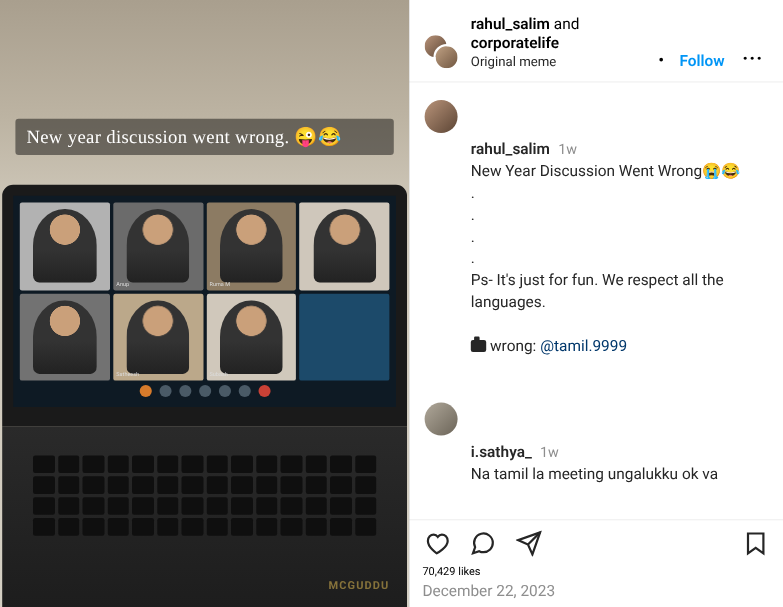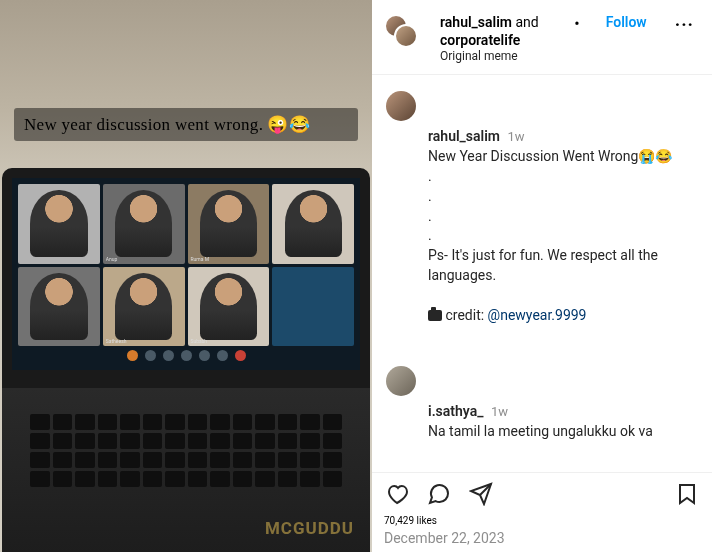--- a/index.html
+++ b/index.html
@@ -1,38 +1,38 @@
 <!DOCTYPE html>
 <html><head>
 <meta charset="utf-8">
 <style>
   * { box-sizing: border-box; margin: 0; padding: 0; }
   body { font-family: -apple-system, BlinkMacSystemFont, "Segoe UI", Roboto, Helvetica, Arial, sans-serif; background: #fff; width: 712px; height: 552px; overflow: hidden; }
   .post { display: flex; width: 712px; height: 552px; }
   .media { width: 372px; height: 552px; background: #888; position: relative; overflow: hidden; }
   .side { flex: 1; display: flex; flex-direction: column; min-width: 0; }
   .wall { position: absolute; inset: 0; background: linear-gradient(180deg,#a99f8e 0,#bdb4a3 20%,#cfc8ba 35%,#d4cfc3 100%); }
-  .caption-bar { position: absolute; top: 108px; left: 14px; right: 14px; background: rgba(0,0,0,.45); color: #000000; font-size: 17px; padding: 6px 10px; border-radius: 3px; font-family: Georgia, serif; letter-spacing: .3px; }
+  .caption-bar { position: absolute; top: 108px; left: 14px; right: 14px; background: rgba(0,0,0,.45); color: #ffffff; font-size: 17px; padding: 6px 10px; border-radius: 3px; font-family: Georgia, serif; letter-spacing: .3px; }
   .laptop { position: absolute; left: 2px; right: 2px; top: 168px; bottom: -40px; display: flex; flex-direction: column; }
   .screen { background: #0e1a24; border: 10px solid #1a1a1a; border-bottom-width: 18px; border-radius: 10px 10px 0 0; height: 220px; padding: 6px; display: flex; flex-direction: column; }
   .grid { flex: 1; display: grid; grid-template-columns: repeat(4,1fr); grid-template-rows: repeat(2,1fr); gap: 3px; }
   .tile { background: #2b3640; border-radius: 2px; position: relative; overflow: hidden; }
   .tile::after { content: attr(data-label); position: absolute; bottom: 2px; left: 3px; font-size: 5px; color: #dcdcdc; }
   .person { position: absolute; inset: 8% 15%; border-radius: 50% 50% 10% 10%; background: radial-gradient(circle at 50% 28%, #caa07a 0 24%, transparent 25%), linear-gradient(180deg,#333 55%,#222); }
   .tile.bg0{background:#b2b2b2}.tile.bg1{background:#6b6b6b}.tile.bg2{background:#8c7b63}.tile.bg3{background:#cfc7bb}
   .tile.bg4{background:#727272}.tile.bg5{background:#bba88a}.tile.bg6{background:#d0c8bb}.tile.bg7{background:#1c4a6a}
   .controls { height: 18px; display: flex; justify-content: center; align-items: center; gap: 7px; }
   .controls span { width: 11px; height: 11px; border-radius: 50%; background: #4a5a66; display: block; }
   .controls span.red{background:#c94136}.controls span.orange{background:#d77b2b}
   .kb { flex: 1; background: linear-gradient(180deg,#2a2a2a,#1a1a1a); border-radius: 0 0 6px 6px; padding: 26px 28px 0; }
   .keys { display: grid; grid-template-columns: repeat(14,1fr); gap: 3px; }
   .keys div { height: 16px; background: #0f0f0f; border-radius: 2px; }
-  .watermark { position: absolute; right: 18px; bottom: 14px; color: #caa94d; font-size: 17px; font-weight: 700; opacity: .6; letter-spacing: 1px; }
-
-  .header { display: flex; align-items: flex-start; padding: 14px 12px 10px; gap: 22px; }
+  .watermark { position: absolute; right: 18px; bottom: 14px; color: #caa94d; font-size: 10px; font-weight: 700; opacity: .6; letter-spacing: 1px; }
+
+  .header { display: flex; align-items: flex-end; padding: 14px 12px 10px; gap: 10px; }
   .avatar-stack { width: 34px; height: 34px; position: relative; flex: none; }
   .av { width: 24px; height: 24px; border-radius: 50%; border: 2px solid #fff; position: absolute; }
   .av.a1{background:linear-gradient(135deg,#b9947a,#5b4434);top:0;left:0}
   .av.a2{background:linear-gradient(135deg,#c0a184,#705640);bottom:0;right:0}
   .names { flex: 1; font-size: 14px; line-height: 1.25; }
   .names .u { font-weight: 600; }
   .names .aud { font-size: 12px; color: #262626; }
   .follow { color: #0095f6; font-weight: 600; font-size: 14px; cursor: pointer; }
   .dots { font-size: 18px; font-weight: 700; padding: 0 6px; cursor: pointer; letter-spacing: 1px; }
 
@@ -183,21 +183,21 @@
 
     <div class="body">
       <div class="row">
         <div class="av-sm"></div>
         <div class="txt">
           <span class="u">rahul_salim</span>
           <span class="time">1w</span><br>
           <span>New Year Discussion Went Wrong😭😂</span><br>
           <span class="dot">.</span><br><span class="dot">.</span><br><span class="dot">.</span><br><span class="dot">.</span><br>
           <span>Ps- It's just for fun. We respect all the languages.</span><br><br>
-          <span class="credit-ico"></span><span> credit: </span><span class="mention">@newyear.9999</span><br><br>
+          <span class="credit-ico"></span><span> wrong: </span><span class="mention">@tamil.9999</span><br><br>
         </div>
       </div>
       <div class="row">
         <div class="av-sm c2"></div>
         <div class="txt">
           <span class="u">i.sathya_</span>
           <span class="time">1w</span><br>
           <span>Na tamil la meeting ungalukku ok va</span>
         </div>
       </div>

